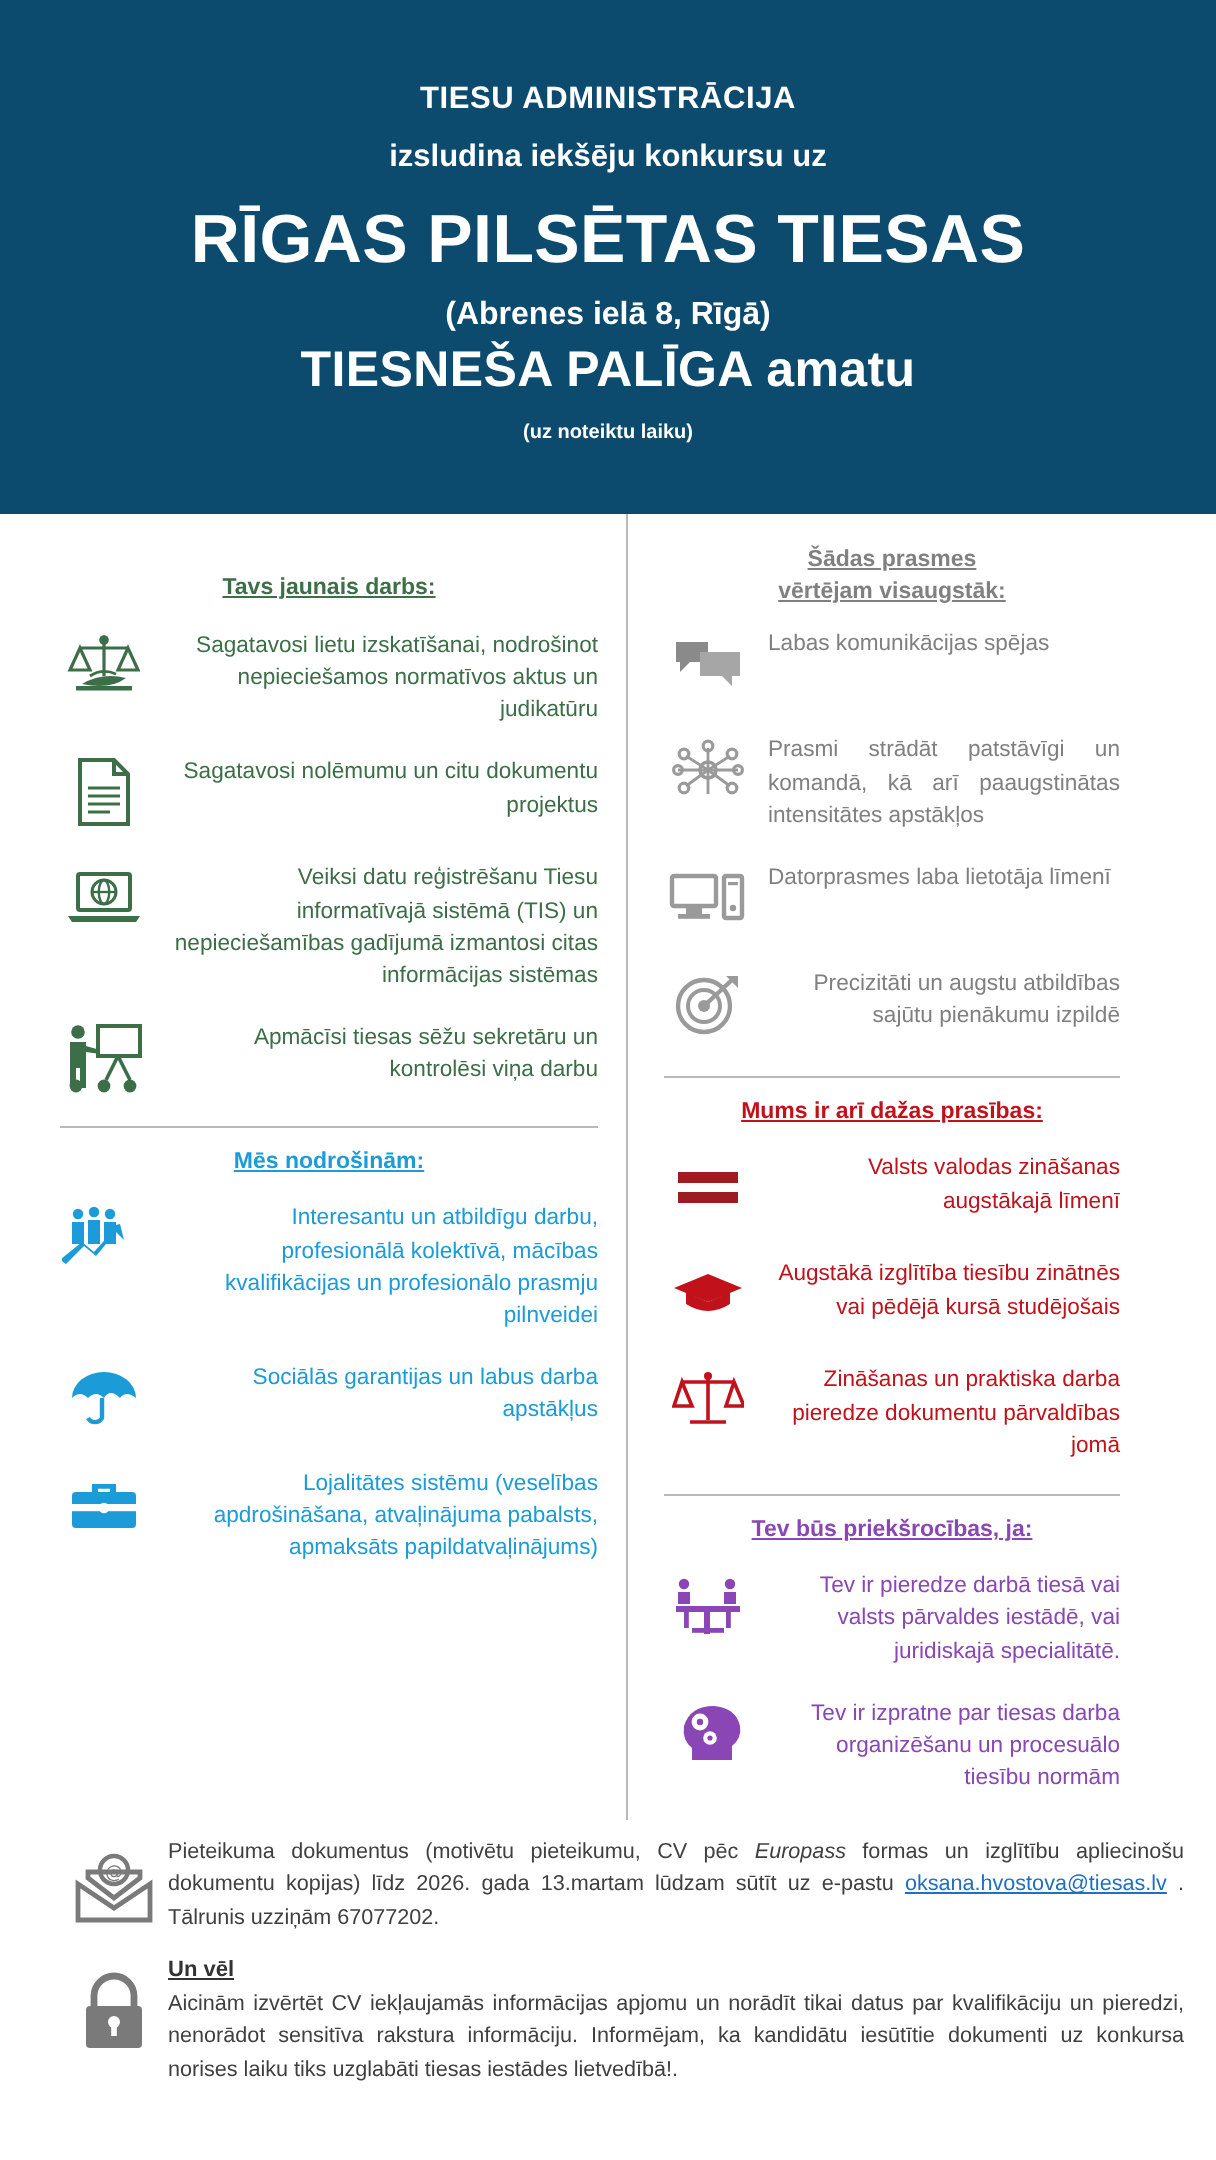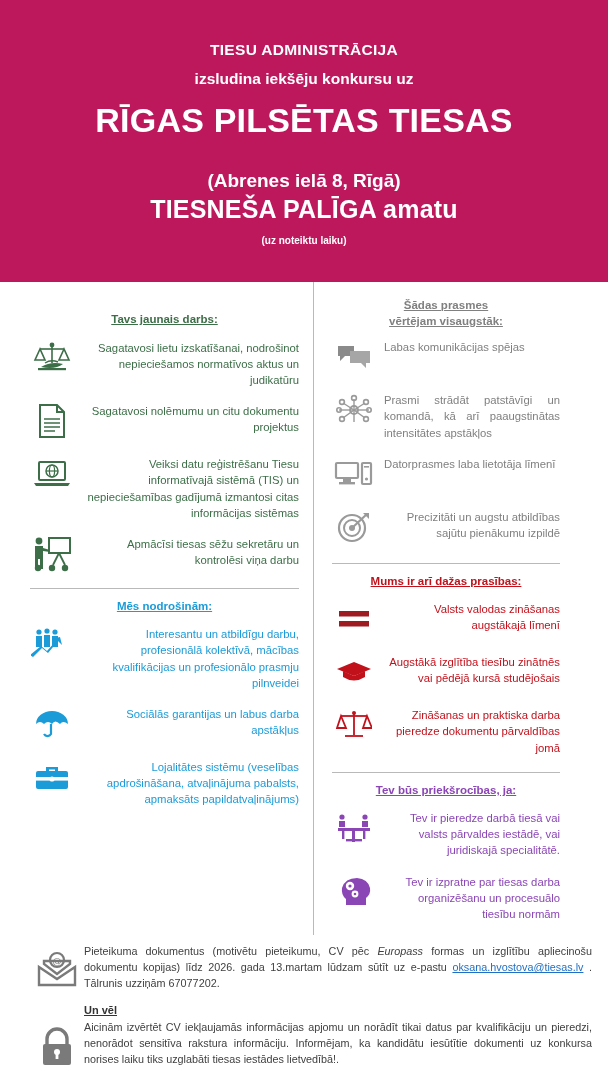--- a/index.html
+++ b/index.html
@@ -3,29 +3,29 @@
 <meta charset="utf-8">
 <style>
   html,body{margin:0;padding:0;}
   body{
     width:608px;height:1080px;background:#ffffff;
     font-family:"Liberation Sans","DejaVu Sans",sans-serif;
     overflow:hidden;position:relative;
   }
   
   .header{
-    background:#be185d;color:#ffffff;
+    background:#0c4a6e;color:#ffffff;
     padding:40px 20px 34px 20px;
     text-align:center;
   }
   .h-line{font-weight:bold;line-height:1.28;}
   .h-s1{font-size:15.5px;letter-spacing:.3px;}
   .h-s2{font-size:15.5px;margin-top:9px;}
   .h-big{font-size:34px;margin-top:10px;letter-spacing:.2px;}
-  .h-s3{font-size:19px;margin-top:27px;}
+  .h-s3{font-size:16px;margin-top:6px;}
   .h-big2{font-size:25px;letter-spacing:.2px;}
   .h-s4{font-size:10px;margin-top:10px;}
 
   
   .columns{display:flex;width:608px;box-sizing:border-box;}
   .col{box-sizing:border-box;}
   .col-left{width:313px;padding:26px 14px 0 30px;}
   .col-right{width:259px;padding:12px 12px 0 18px;border-left:1px solid #b9b9b9;}
 
   .sec-title{
@@ -56,21 +56,21 @@
   .hr.r{margin:16px 0 10px 0;}
 
   
   .footer{padding:8px 16px 0 30px;}
   .frow{display:flex;align-items:flex-start;margin-bottom:4px;}
   .ficon{width:54px;min-width:54px;display:flex;justify-content:center;align-items:center;padding-top:6px;}
   .ftext{font-size:10.8px;line-height:1.5;color:#404040;text-align:justify;}
   .ftext .em{font-style:italic;}
   .mail-link{color:#1F6FC4;text-decoration:underline;}
   .unvel{font-weight:bold;text-decoration:underline;font-size:11px;color:#333;display:block;margin-bottom:1px;}
-  .frow.second{margin-top:10px;align-items:flex-end;}
+  .frow.second{margin-top:10px;}
 </style>
 </head>
 <body>
 
 <div class="header">
   <div class="h-line h-s1">TIESU ADMINISTRĀCIJA</div>
   <div class="h-line h-s2">izsludina iekšēju konkursu uz</div>
   <div class="h-line h-big">RĪGAS PILSĒTAS TIESAS</div>
   <div class="h-line h-s3">(Abrenes ielā 8, Rīgā)</div>
   <div class="h-line h-big2">TIESNEŠA PALĪGA amatu</div>

